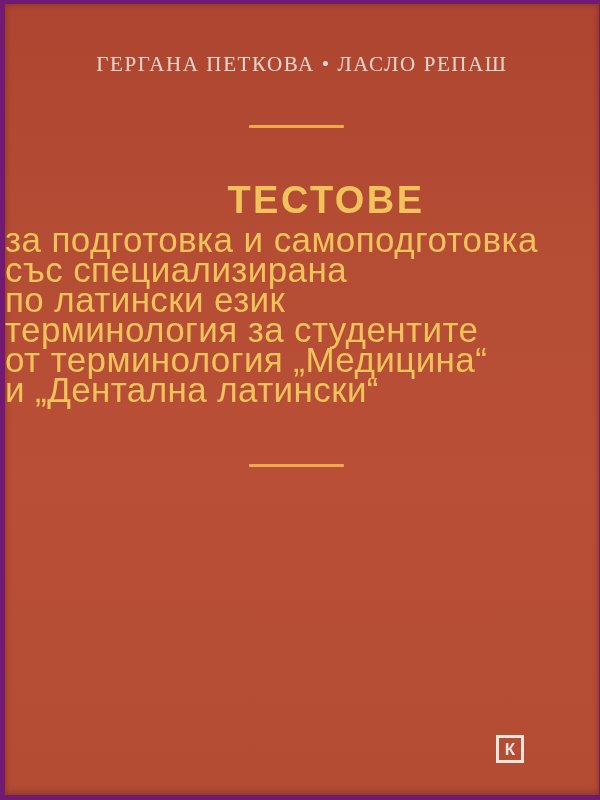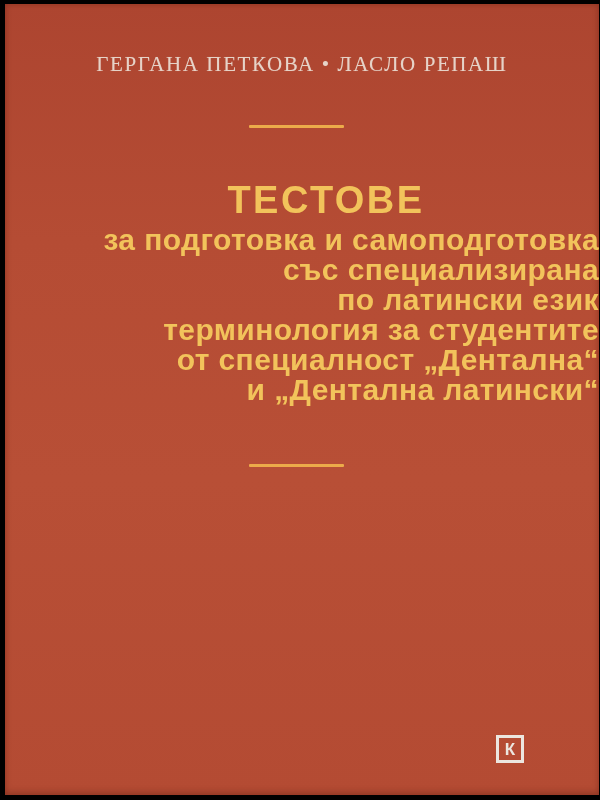--- a/index.html
+++ b/index.html
@@ -3,21 +3,21 @@
 <meta charset="utf-8">
 <style>
   html, body {
     margin: 0;
     padding: 0;
   }
   .page {
     position: relative;
     width: 600px;
     height: 800px;
-    background: #000000;
+    background: #701a75;
     overflow: hidden;
     font-family: "Liberation Sans", sans-serif;
   }
   
   .cover {
     position: absolute;
     left: 5px;
     top: 4px;
     width: 594px;
     height: 791px;
@@ -59,24 +59,24 @@
     letter-spacing: 2.5px;
     color: #f2c35b;
     white-space: nowrap;
     padding-left: 48px;
   }
   .subtitle {
     position: absolute;
     left: 0;
     right: 0;
     top: 221px;
-    text-align: right;
-    font-size: 30px;
+    text-align: left;
+    font-size: 35px;
     line-height: 30px;
-    font-weight: bold;
+    font-weight: normal;
     letter-spacing: 0.4px;
     color: #f2c35b;
   }
   .subtitle .line {
     white-space: nowrap;
   }
   .publisher-logo {
     position: absolute;
     left: 491px;
     top: 731px;
@@ -102,21 +102,21 @@
 
     <div class="rule rule-top"></div>
 
     <div class="title">ТЕСТОВЕ</div>
 
     <div class="subtitle">
       <div class="line">за подготовка и самоподготовка</div>
       <div class="line">със специализирана</div>
       <div class="line">по латински език</div>
       <div class="line">терминология за студентите</div>
-      <div class="line">от специалност „Дентална“</div>
+      <div class="line">от терминология „Медицина“</div>
       <div class="line">и „Дентална латински“</div>
     </div>
 
     <div class="rule rule-bottom"></div>
 
     <div class="publisher-logo">
       <span>К</span>
     </div>
 
   </div>

